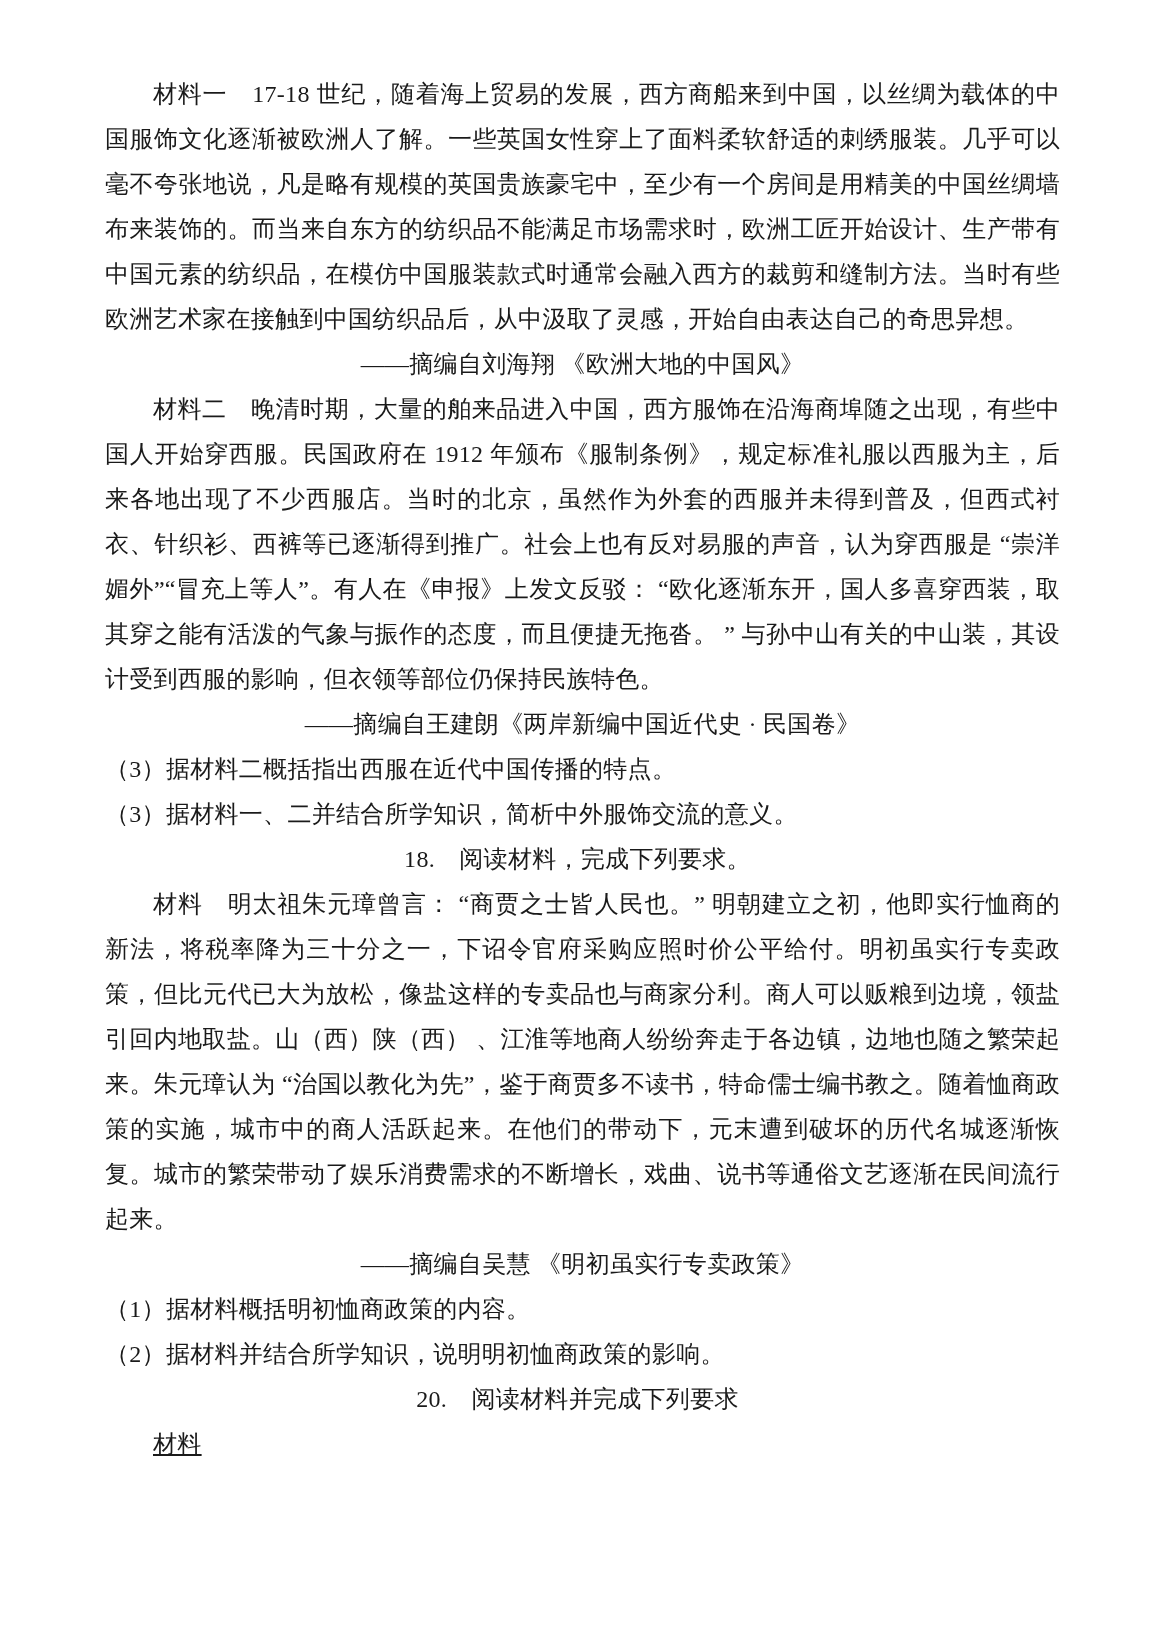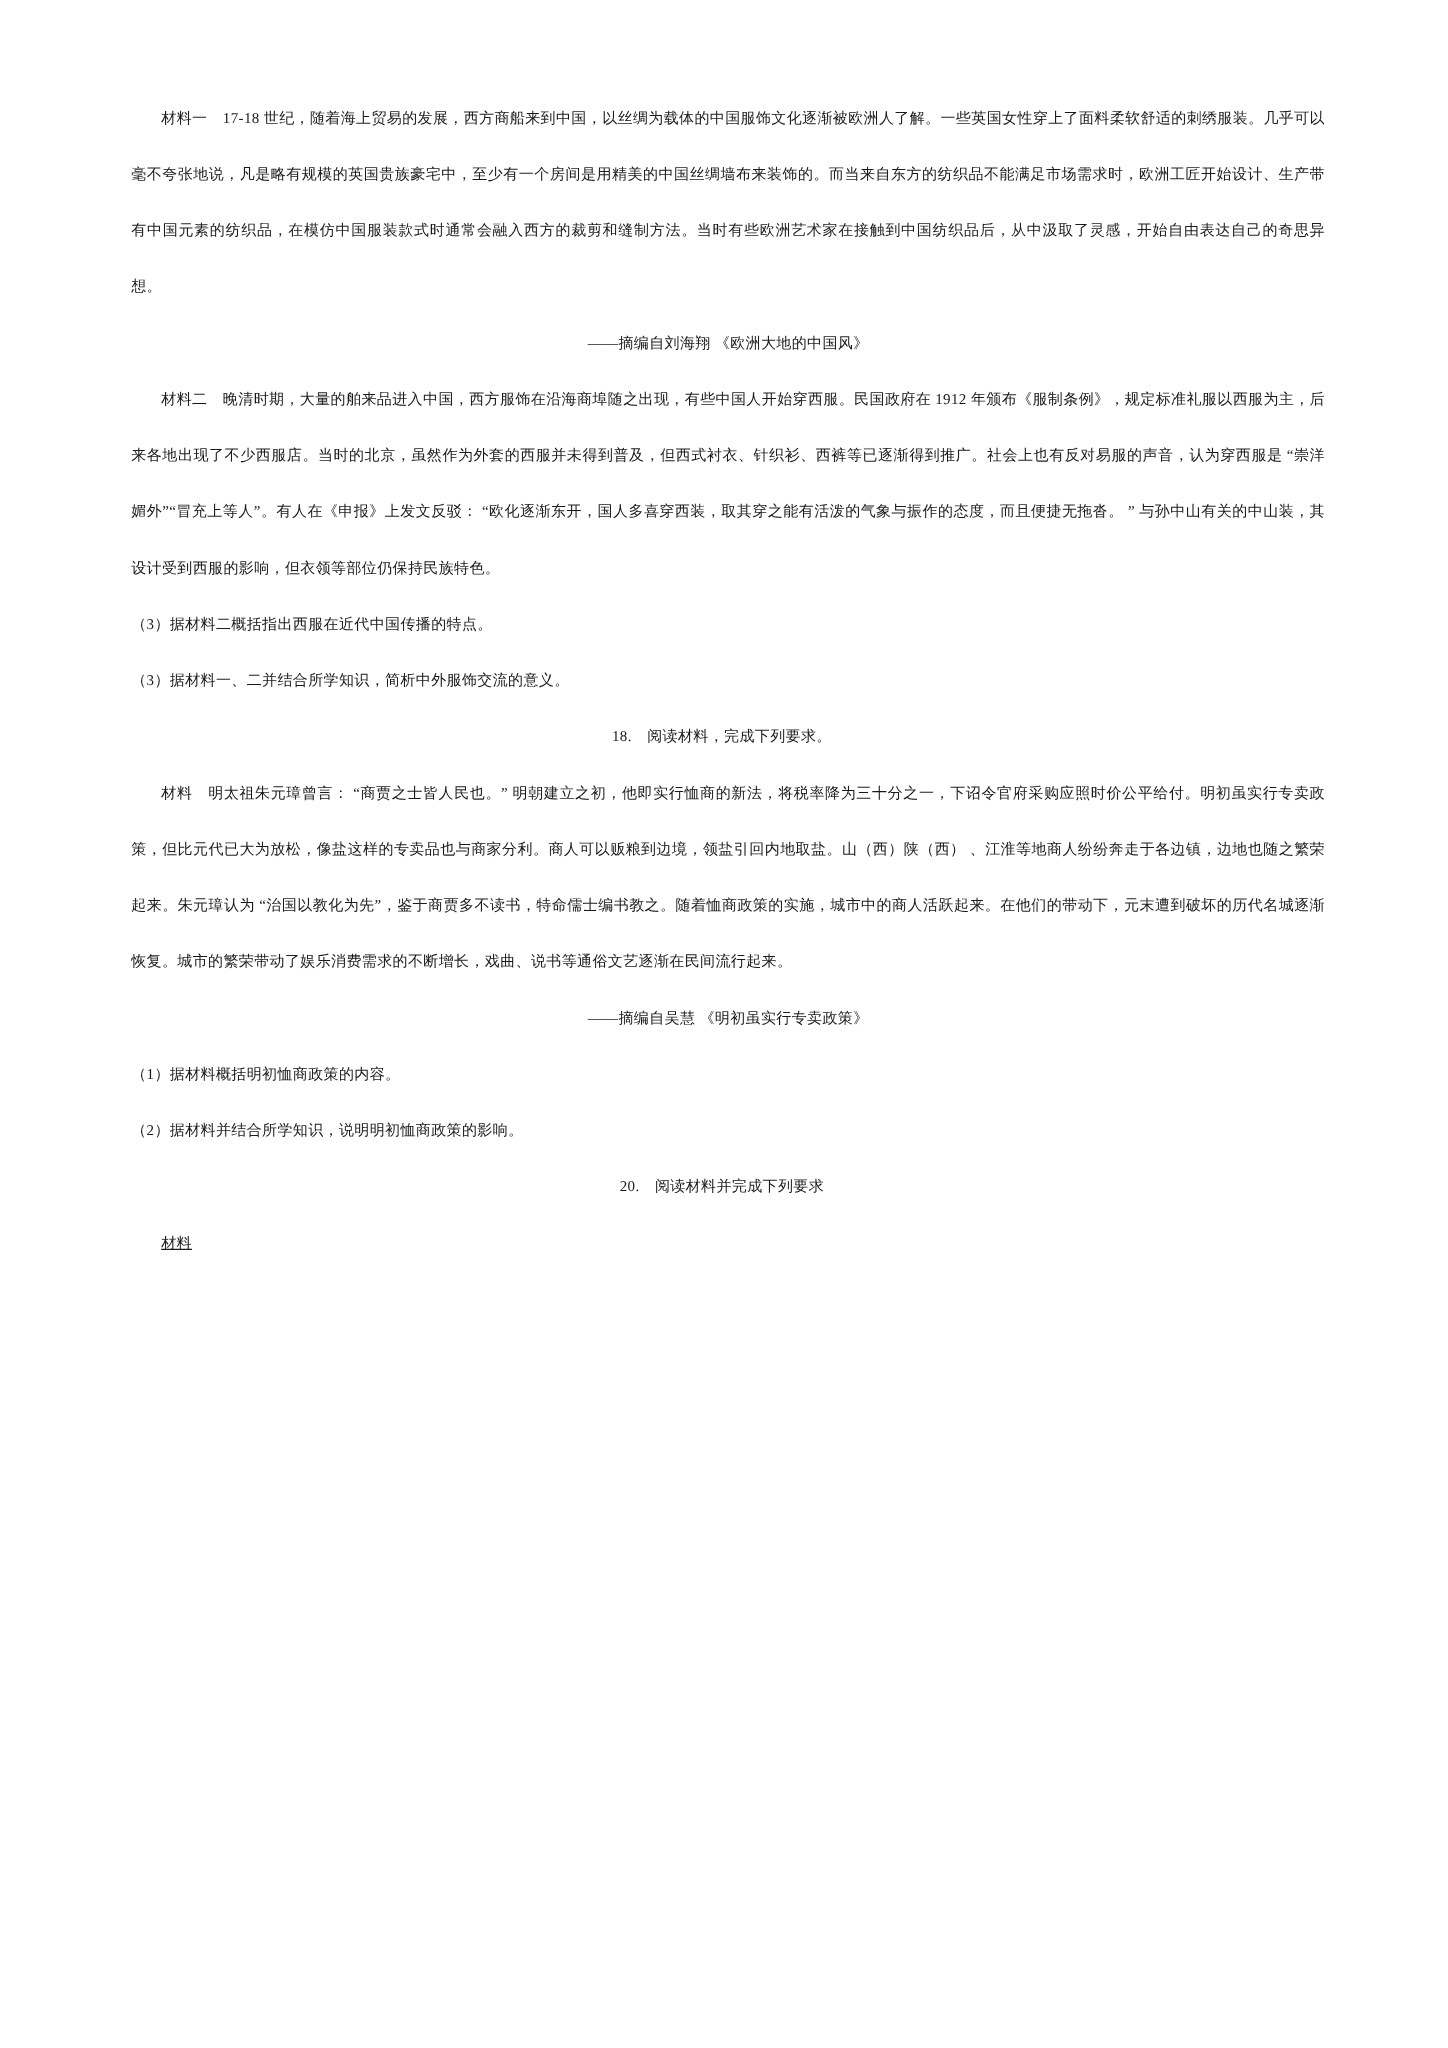--- a/index.html
+++ b/index.html
@@ -17,21 +17,21 @@
   .page {
     box-sizing: border-box;
     width: 1158px;
     height: 1638px;
     padding: 72px 98px 40px 105px;
     background: #ffffff;
     overflow: hidden;
   }
   .page p {
     margin: 0;
-    font-size: 12px;
+    font-size: 24px;
     line-height: 45px;
     letter-spacing: 0.3px;
   }
   .material {
     text-align: justify;
     text-justify: inter-ideograph;
     text-indent: 2em;
   }
   .attribution {
     text-align: center;
@@ -55,20 +55,21 @@
 <body>
 
 <div class="page">
 
   <p class="material">材料一　17-18 世纪，随着海上贸易的发展，西方商船来到中国，以丝绸为载体的中国服饰文化逐渐被欧洲人了解。一些英国女性穿上了面料柔软舒适的刺绣服装。几乎可以毫不夸张地说，凡是略有规模的英国贵族豪宅中，至少有一个房间是用精美的中国丝绸墙布来装饰的。而当来自东方的纺织品不能满足市场需求时，欧洲工匠开始设计、生产带有中国元素的纺织品，在模仿中国服装款式时通常会融入西方的裁剪和缝制方法。当时有些欧洲艺术家在接触到中国纺织品后，从中汲取了灵感，开始自由表达自己的奇思异想。</p>
 
   <p class="attribution">——摘编自刘海翔 《欧洲大地的中国风》</p>
 
   <p class="material">材料二　晚清时期，大量的舶来品进入中国，西方服饰在沿海商埠随之出现，有些中国人开始穿西服。民国政府在 1912 年颁布《服制条例》，规定标准礼服以西服为主，后来各地出现了不少西服店。当时的北京，虽然作为外套的西服并未得到普及，但西式衬衣、针织衫、西裤等已逐渐得到推广。社会上也有反对易服的声音，认为穿西服是 “崇洋媚外”“冒充上等人”。有人在《申报》上发文反驳： “欧化逐渐东开，国人多喜穿西装，取其穿之能有活泼的气象与振作的态度，而且便捷无拖沓。 ” 与孙中山有关的中山装，其设计受到西服的影响，但衣领等部位仍保持民族特色。</p>
 
+  <p class="attribution">——摘编自王建朗《两岸新编中国近代史 · 民国卷》</p>
 
 
   <p class="question">（3）据材料二概括指出西服在近代中国传播的特点。</p>
 
   <p class="question">（3）据材料一、二并结合所学知识，简析中外服饰交流的意义。</p>
 
   <p class="question numbered">18.　阅读材料，完成下列要求。</p>
 
   <p class="material">材料　明太祖朱元璋曾言： “商贾之士皆人民也。” 明朝建立之初，他即实行恤商的新法，将税率降为三十分之一，下诏令官府采购应照时价公平给付。明初虽实行专卖政策，但比元代已大为放松，像盐这样的专卖品也与商家分利。商人可以贩粮到边境，领盐引回内地取盐。山（西）陕（西） 、江淮等地商人纷纷奔走于各边镇，边地也随之繁荣起来。朱元璋认为 “治国以教化为先”，鉴于商贾多不读书，特命儒士编书教之。随着恤商政策的实施，城市中的商人活跃起来。在他们的带动下，元末遭到破坏的历代名城逐渐恢复。城市的繁荣带动了娱乐消费需求的不断增长，戏曲、说书等通俗文艺逐渐在民间流行起来。</p>
 

